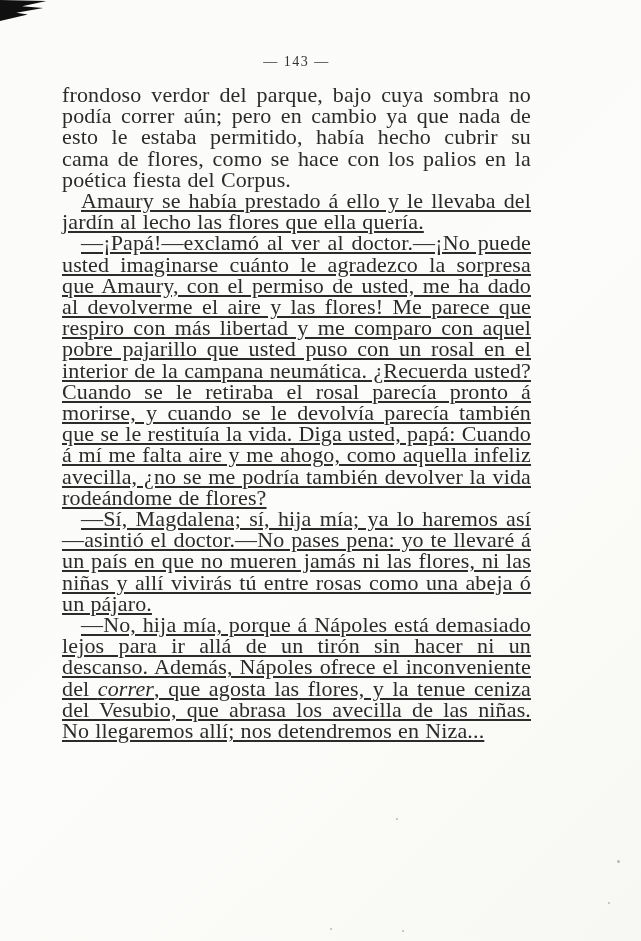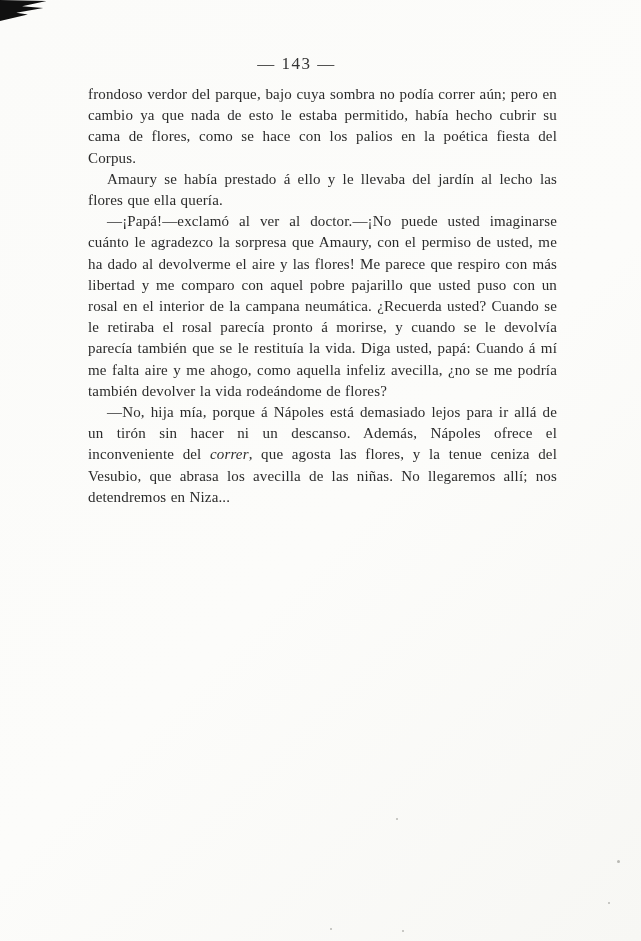--- a/index.html
+++ b/index.html
@@ -26,42 +26,42 @@
     height: 22px;
     background: #101010;
     clip-path: polygon(0 0, 97% 4%, 46% 28%, 90% 36%, 34% 58%, 58% 66%, 0 96%);
   }
   .page-number {
     position: absolute;
     top: 54px;
     left: 62px;
     width: 469px;
     text-align: center;
-    font-size: 17px;
+    font-size: 14px;
     letter-spacing: 1.5px;
     color: #333;
   }
   .text-block {
     position: absolute;
     top: 84px;
     left: 62px;
     width: 469px;
-    font-size: 15px;
+    font-size: 22px;
     line-height: 21.2px;
     text-align: justify;
     letter-spacing: 0.15px;
     word-spacing: 0.5px;
-    margin-left: 26px;
   }
   .text-block p.para {
     margin: 0;
     text-indent: 0;
   }
   .text-block p.para.indent {
     text-indent: 19px;
+    text-decoration: underline;
   }
   .italic {
     font-style: italic;
   }
   
   .speck {
     position: absolute;
     background: #b9b9b4;
     border-radius: 50%;
   }
@@ -76,20 +76,21 @@
 
 <div class="page">
   <div class="corner-mark"></div>
 
   <div class="page-number">— 143 —</div>
 
   <div class="text-block">
       <p class="para"><span>frondoso verdor del parque, bajo cuya sombra no podía correr aún; pero en cambio ya que nada de esto le estaba permitido, había hecho cubrir su cama de flores, como se hace con los palios en la poética fiesta del Corpus.</span></p>
       <p class="para indent"><span>Amaury se había prestado á ello y le llevaba del jardín al lecho las flores que ella quería.</span></p>
       <p class="para indent"><span>—¡Papá!—exclamó al ver al doctor.—¡No puede usted imaginarse cuánto le agradezco la sorpresa que Amaury, con el permiso de usted, me ha dado al devolverme el aire y las flores! Me parece que respiro con más libertad y me comparo con aquel pobre pajarillo que usted puso con un rosal en el interior de la campana neumática. ¿Recuerda usted? Cuando se le retiraba el rosal parecía pronto á morirse, y cuando se le devolvía parecía también que se le restituía la vida. Diga usted, papá: Cuando á mí me falta aire y me ahogo, como aquella infeliz avecilla, ¿no se me podría también devolver la vida rodeándome de flores?</span></p>
+      <p class="para indent"><span>—Sí, Magdalena; sí, hija mía; ya lo haremos así —asintió el doctor.—No pases pena: yo te llevaré á un país en que no mueren jamás ni las flores, ni las niñas y allí vivirás tú entre rosas como una abeja ó un pájaro.</span></p>
       <p class="para indent"><span>—No, hija mía, porque á Nápoles está demasiado lejos para ir allá de un tirón sin hacer ni un descanso. Además, Nápoles ofrece el inconveniente del </span><span class="italic">correr</span><span>, que agosta las flores, y la tenue ceniza del Vesubio, que abrasa los avecilla de las niñas. No llegaremos allí; nos detendremos en Niza...</span></p>
     </div>
 
   <div class="speck s1"></div>
   <div class="speck s2"></div>
   <div class="speck s3"></div>
   <div class="speck s4"></div>
   <div class="speck s5"></div>
 </div>
 

